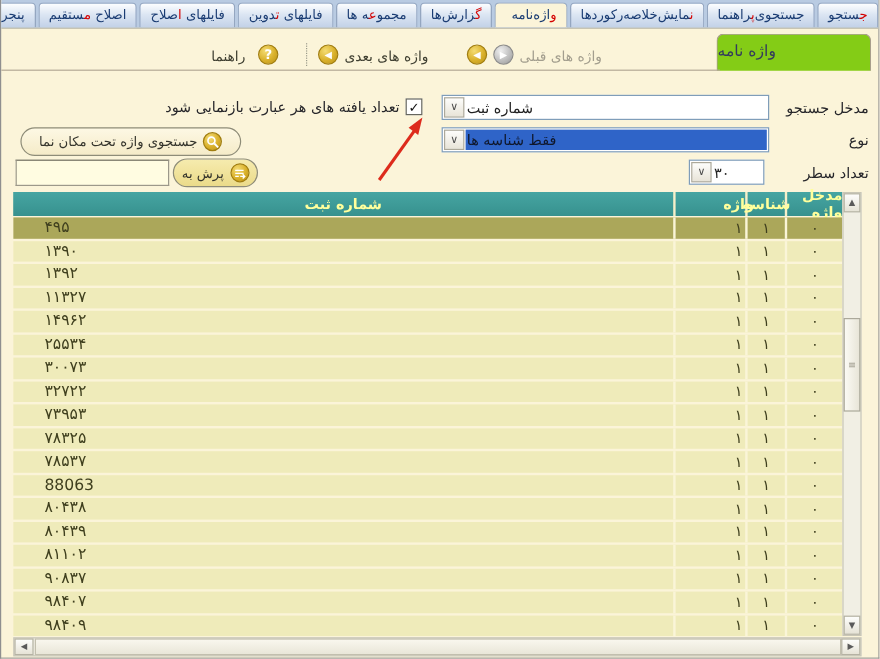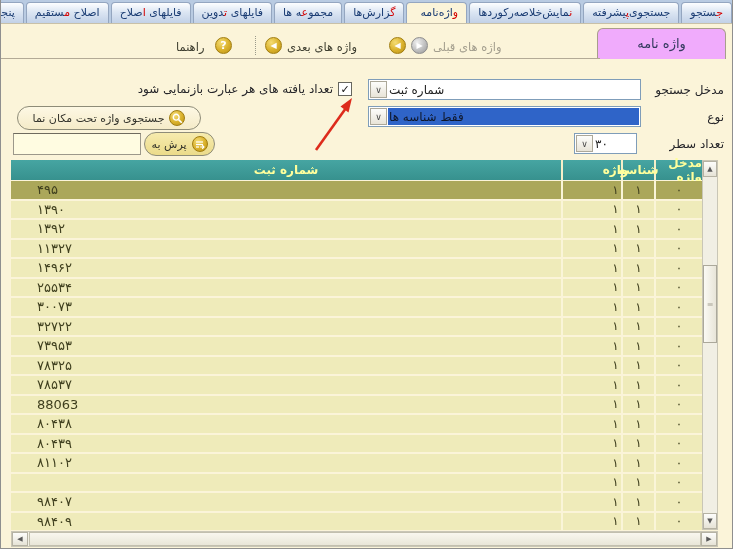--- a/index.html
+++ b/index.html
@@ -13,22 +13,22 @@
             padding:0 1px; overflow:hidden; border-bottom:1px solid #C8C0A8; }
   .tab { flex:0 0 auto; height:21px; margin:0 1px; padding:3px 8px 0 8px;
          background:linear-gradient(#FDFEFF,#DCE6F3 45%,#C2D1E7);
          border:1px solid #94A6C0; border-bottom:none; border-radius:4px 4px 0 0;
          font-size:11px; color:#1A3C73; white-space:nowrap; cursor:default; }
   .tab .hot { color:#D40000; }
   .tab.active { background:#FBF4D9;padding-left:13px; }
 
   
   #subtab { position:absolute; top:28px; right:6px; width:129px; height:31px;
-            background:#f0abfc; border:1px solid #A89E8C; border-bottom:none;
-            border-radius:6px 6px 0 0; text-align:center; padding-top:7px;
+            background:#84cc16; border:1px solid #A89E8C; border-bottom:none;
+            border-radius:6px 6px 0 0; text-align:left; padding-top:7px;
             font-size:13px; color:#333A5E; }
   #substrip-line { position:absolute; top:58px; left:0; width:599px; height:0;
                    border-top:1px solid #B3AA96; }
   .navtext { position:absolute; top:40px; font-size:11.5px; color:#3E3E30; white-space:nowrap; }
   .circle { position:absolute; top:37px; width:17px; height:17px; border-radius:50%;
             background:radial-gradient(circle at 35% 30%, #F4DC74, #D9B02A 55%, #B8911A);
             border:1px solid #A07D10; color:#fff; font-size:8px; font-weight:bold;
             display:flex; align-items:center; justify-content:center; }
   .circle.gray { background:radial-gradient(circle at 35% 30%, #EFEFEF, #BFBFBF 55%, #979797);
                  border-color:#8C8C8C; }
@@ -101,21 +101,21 @@
   #hsb .thumb{ position:absolute; left:17px; top:0; width:672px; height:14px;
                background:linear-gradient(#F9F7EE,#E9E6D8); border:1px solid #C2BFAE; }
 </style>
 </head>
 <body>
 
 <div id="win">
 
   <div id="tabbar">
       <div class="tab"><span></span><span class="hot">ج‍</span><span>‍ستجو</span></div>
-      <div class="tab"><span>جستجوی‌</span><span class="hot">پ‍</span><span>‍یشرفته</span></div>
+      <div class="tab"><span>جستجوی‌</span><span class="hot">پ‍</span><span>‍راهنما</span></div>
       <div class="tab"><span></span><span class="hot">ن‍</span><span>‍مایش‌خلاصه‌رکوردها</span></div>
       <div class="tab active"><span></span><span class="hot">و</span><span>اژه‌نامه</span></div>
       <div class="tab"><span></span><span class="hot">گ‍</span><span>‍زارش‌ها</span></div>
       <div class="tab"><span>مجمو</span><span class="hot">ع‍</span><span>‍ه ها</span></div>
       <div class="tab"><span>فایلهای </span><span class="hot">ت‍</span><span>‍دوین</span></div>
       <div class="tab"><span>فایلهای </span><span class="hot">ا</span><span>صلاح</span></div>
       <div class="tab"><span>اصلاح </span><span class="hot">م‍</span><span>‍ستقیم</span></div>
       <div class="tab"><span>پنجره‌</span></div>
     </div>
 
@@ -275,20 +275,21 @@
       <div class="trow">
         <div class="tcell c-key">۰</div>
         <div class="tcell c-id">۱</div>
         <div class="tcell c-word">۱</div>
         <div class="tcell c-rec">۸۱۱۰۲</div>
       </div>
       <div class="trow">
         <div class="tcell c-key">۰</div>
         <div class="tcell c-id">۱</div>
         <div class="tcell c-word">۱</div>
+        <div class="tcell c-rec">۹۰۸۳۷</div>
       </div>
       <div class="trow">
         <div class="tcell c-key">۰</div>
         <div class="tcell c-id">۱</div>
         <div class="tcell c-word">۱</div>
         <div class="tcell c-rec">۹۸۴۰۷</div>
       </div>
       <div class="trow">
         <div class="tcell c-key">۰</div>
         <div class="tcell c-id">۱</div>

